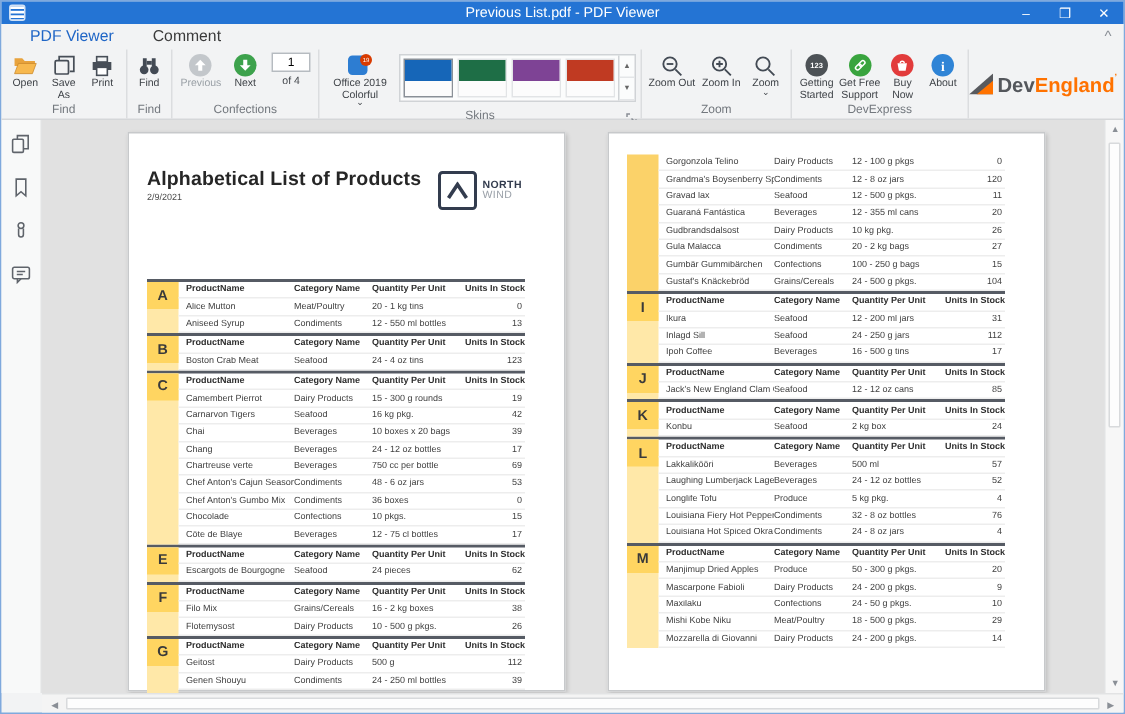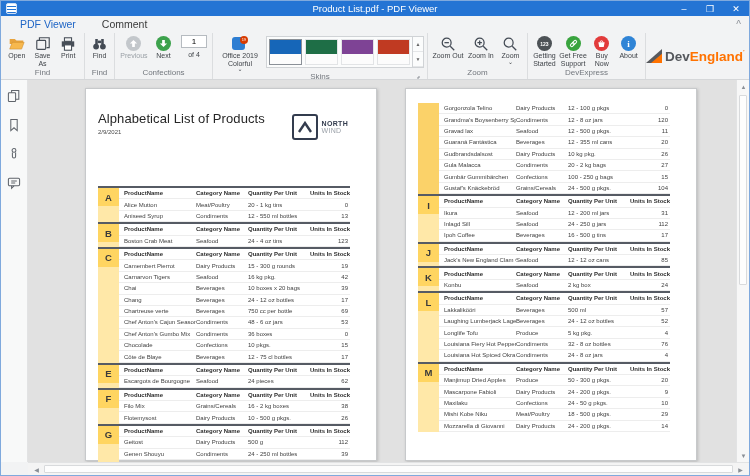--- a/index.html
+++ b/index.html
@@ -67,21 +67,21 @@
   .vscroll { width:13px; background:#f7f7f7; border-left:1px solid #e2e3e4; position:relative; }
   .vscroll .arr, .hscroll .arr { position:absolute; font-size:6px; color:#8a8f96; width:13px; height:13px; display:flex; align-items:center; justify-content:center; }
   .vthumb { position:absolute; left:2px; right:2px; top:15px; height:190px; background:#fdfdfd; border:1px solid #d8dadc; border-radius:1px; }
   .hscroll { height:13px; background:#f4f4f4; border-top:1px solid #e2e3e4; position:relative; margin-left:27px; flex:0 0 auto; }
   .hthumb { position:absolute; top:2px; bottom:2px; left:16px; right:16px; background:#fdfdfd; border:1px solid #d8dadc; border-radius:1px; }
 
   
   .page { position:absolute; top:8px; width:292px; height:373px; background:#fff; border:1px solid #c7c9cb;
     box-shadow:1px 1px 3px rgba(0,0,0,.18); }
   .page1 { left:57px; } .page2 { left:377px; }
-  .ptitle { position:absolute; left:12px; top:22px; font-size:13px; font-weight:normal; color:#262626; letter-spacing:.1px; }
+  .ptitle { position:absolute; left:12px; top:22px; font-size:13px; font-weight:bold; color:#262626; letter-spacing:.1px; }
   .pdate { position:absolute; left:12px; top:40px; font-size:6px; color:#4a4a4a; }
   .nwlogo { position:absolute; right:28px; top:25px; display:flex; align-items:center; gap:4px; }
   .nwbox { width:26px; height:26px; border:2px solid #333c4e; border-radius:3px; display:flex; align-items:center; justify-content:center; }
   .nwtxt { font-size:7px; line-height:7px; font-weight:bold; color:#333c4e; letter-spacing:.3px; }
   .nwtxt .w2 { color:#9aa0a8; font-weight:normal; }
 
   .ptable { position:absolute; left:12px; right:26px; }
   .page1 .ptable { top:97px; } .page2 .ptable { top:14px; }
   .tgroup { display:flex; }
   .tgroup.hasletter { border-top:2px solid #565b64; }
@@ -97,21 +97,21 @@
   .c0 { flex:1; padding-left:5px; }
   .c1 { width:52px; } .c2 { width:62px; } .c3 { width:40px; text-align:right; padding-right:2px; }
 </style>
 </head>
 <body>
 
 <div class="window">
 
   <div class="titlebar">
     <span class="app-icon"></span>
-    <span class="win-title">Product List.pdf - PDF Viewer</span>
+    <span class="win-title">Previous List.pdf - PDF Viewer</span>
     <div class="win-btns">
       <span class="win-btn">–</span>
       <span class="win-btn">❒</span>
       <span class="win-btn">✕</span>
     </div>
   </div>
 
   <div class="tabrow">
     <span class="rtab active">PDF Viewer</span>
     <span class="rtab">Comment</span>

